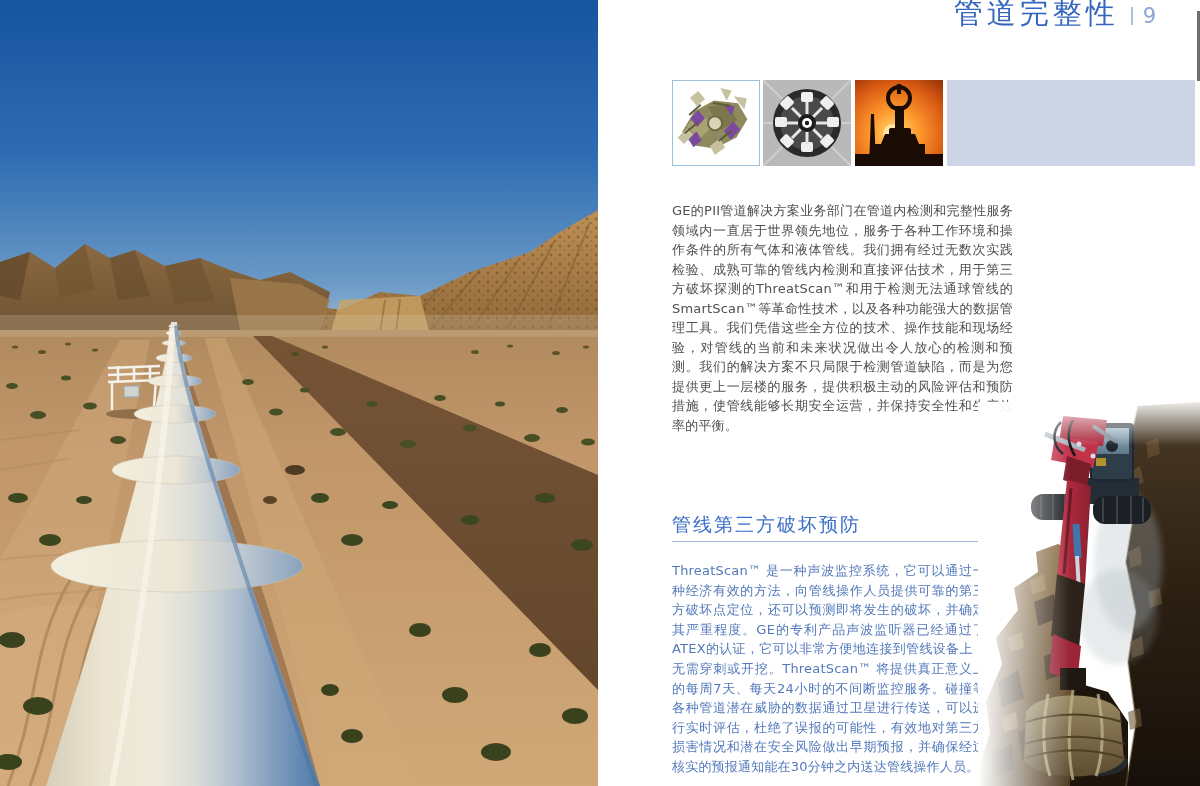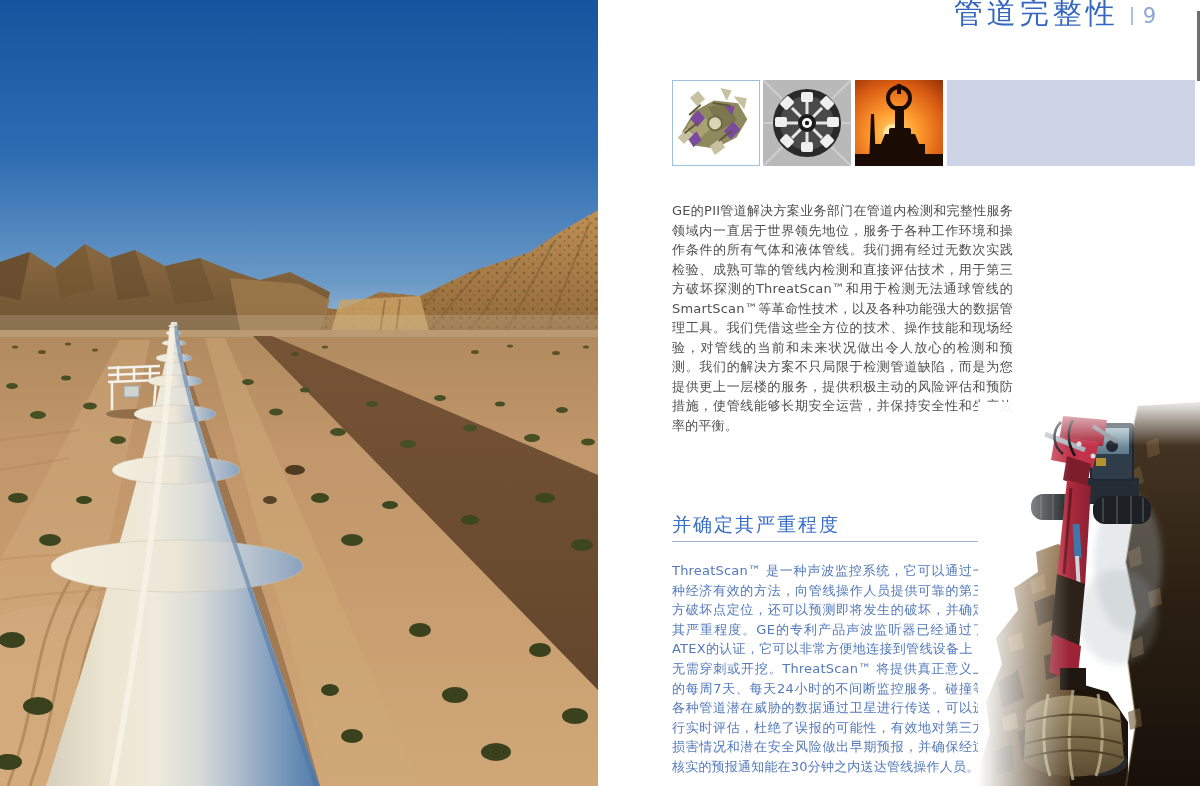--- a/index.html
+++ b/index.html
@@ -324,21 +324,21 @@
           <path d="M30,54 L60,54 L64,64 L70,64 L70,86 L20,86 L20,64 L26,64 Z"></path>
           <rect x="34" y="48" width="22" height="8" rx="2"></rect>
         </g>
       </svg>
     </div>
 
     <div class="thumb t4"></div>
 
     <p class="intro">GE的PII管道解决方案业务部门在管道内检测和完整性服务领域内一直居于世界领先地位，服务于各种工作环境和操作条件的所有气体和液体管线。我们拥有经过无数次实践检验、成熟可靠的管线内检测和直接评估技术，用于第三方破坏探测的ThreatScan™和用于检测无法通球管线的SmartScan™等革命性技术，以及各种功能强大的数据管理工具。我们凭借这些全方位的技术、操作技能和现场经验，对管线的当前和未来状况做出令人放心的检测和预测。我们的解决方案不只局限于检测管道缺陷，而是为您提供更上一层楼的服务，提供积极主动的风险评估和预防措施，使管线能够长期安全运营，并保持安全性和生产效率的平衡。</p>
 
-    <div class="sec-head">并确定其严重程度</div>
+    <div class="sec-head">管线第三方破坏预防</div>
     <div class="sec-line"></div>
     <p class="sec-body">ThreatScan™ 是一种声波监控系统，它可以通过一种经济有效的方法，向管线操作人员提供可靠的第三方破坏点定位，还可以预测即将发生的破坏，并确定其严重程度。GE的专利产品声波监听器已经通过了ATEX的认证，它可以非常方便地连接到管线设备上，无需穿刺或开挖。ThreatScan™ 将提供真正意义上的每周7天、每天24小时的不间断监控服务。碰撞等各种管道潜在威胁的数据通过卫星进行传送，可以进行实时评估，杜绝了误报的可能性，有效地对第三方损害情况和潜在安全风险做出早期预报，并确保经过核实的预报通知能在30分钟之内送达管线操作人员。</p>
 
     <div class="excavator">
       <svg width="222" height="384" viewBox="0 0 222 384">
         <defs>
           <linearGradient id="wallGrad" x1="0" y1="0" x2="0" y2="1">
             <stop offset="0" stop-color="#4a3926"></stop>
               <stop offset="0.5" stop-color="#2c2013"></stop>
               <stop offset="1" stop-color="#17100a"></stop>

